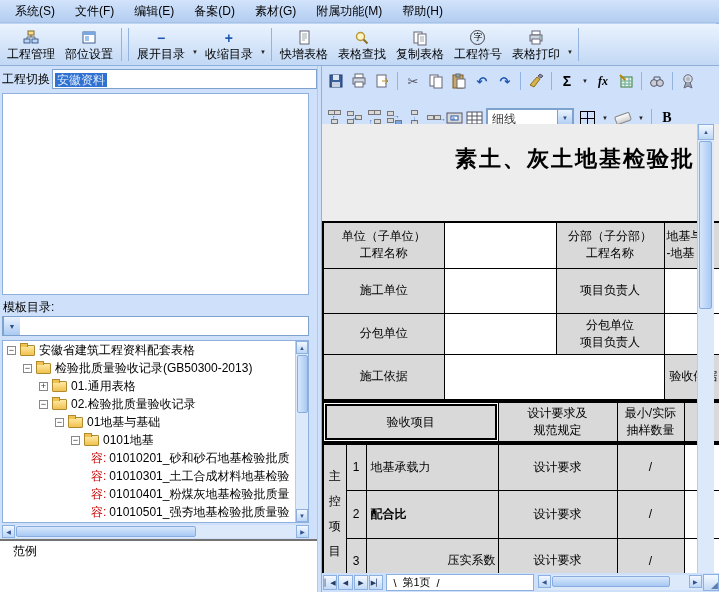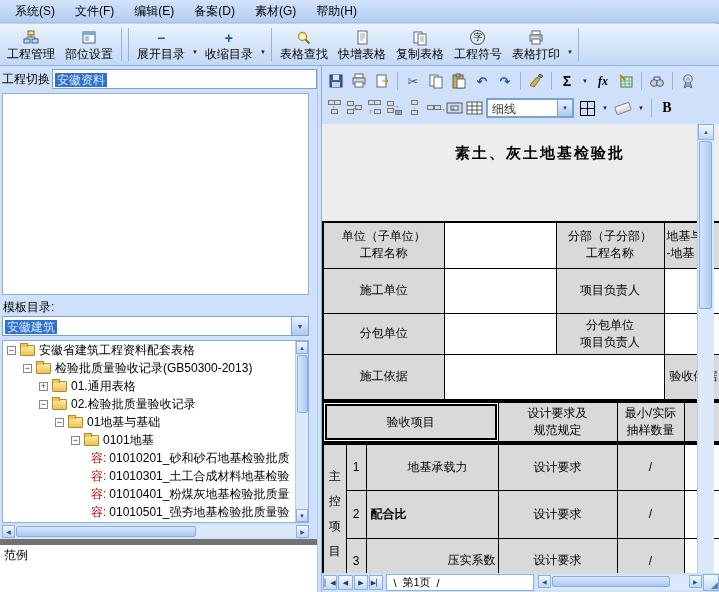--- a/index.html
+++ b/index.html
@@ -71,32 +71,32 @@
                 border-radius:2px; }
   .left-hscroll { position:absolute; left:2px; top:459px; width:307px; height:13px;
                   background:#dce9fb; display:flex; }
   .sb-btn-h { width:13px; height:13px; flex:0 0 13px; background:linear-gradient(#f2f8ff,#bcd6f5);
               border:1px solid #8cb0e0; color:#33548e; font-size:6px;
               display:flex; align-items:center; justify-content:center; }
   .sb-thumb-h { margin:1px; height:11px; width:180px;
                 background:linear-gradient(#d7e7fc,#a8c9f3); border:1px solid #89ace0;
                 border-radius:2px; }
   .example-box { position:absolute; left:0; top:473px; width:317px; height:53px;
-                 background:#fff; border-top:6px solid #737373; padding:2px 4px; }
+                 background:#fff; border-top:2px solid #737373; padding:2px 13px; }
 
   
   .splitter { position:absolute; left:317px; top:66px; width:5px; height:526px;
               background:#cfe1fa; border-left:1px solid #aecaf0; border-right:1px solid #8fb0dc; }
 
   
   .right-panel { position:absolute; left:322px; top:66px; width:397px; height:526px;
                  background:#cfe1fa; }
   .etoolbar { display:flex; align-items:center; padding:2px 4px; gap:3px; }
   .etb1 { position:absolute; left:0; top:0; width:397px; height:30px; }
-  .etb2 { position:absolute; left:0; top:28px; width:397px; height:28px; }
+  .etb2 { position:absolute; left:0; top:38px; width:397px; height:28px; }
   .eicn { width:20px; height:20px; display:flex; align-items:center; justify-content:center;
           font-size:13px; }
   .esep { width:1px; height:18px; background:#93b4de; margin:0 2px; }
   .glyph-blue { color:#1f58b0; font-weight:bold; }
   .glyph-sum { font-size:14px; font-weight:bold; }
   .fx { font-family:"Liberation Serif","DejaVu Serif",serif; font-style:italic; font-weight:bold;
         font-size:12px; }
   .line-combo { width:88px; height:20px; border:2px solid #7da2ce; background:#fff; display:flex; }
   .line-combo .sel { flex:1; padding:1px 4px; color:#333; }
   .line-combo .drop { width:15px; background:linear-gradient(#eaf3ff,#abc9f1);
@@ -112,21 +112,21 @@
   .boldB { font-weight:bold; font-size:14px; font-family:"Liberation Serif","DejaVu Serif",serif; }
   .ticon { width:17px; height:16px; position:relative; }
   .ticon .bx { position:absolute; width:7px; height:5px; background:#d9d9d9; border:1px solid #777; }
   .ticon .arr { position:absolute; font-size:7px; color:#1f58b0; line-height:7px; }
 
   
   .doc { position:absolute; left:0; top:58px; width:397px; height:449px; background:#ededed;
          overflow:hidden; }
   .doc-title { position:absolute; left:133px; top:20px; white-space:nowrap;
                font-family:"Liberation Serif","DejaVu Serif",serif; font-weight:bold;
-               font-size:15px; letter-spacing:2px; z-index:1; }
+               font-size:22px; letter-spacing:2px; z-index:1; }
   table.form { position:absolute; border-collapse:collapse; table-layout:fixed; z-index:1; }
   table.form td { border:1px solid #000; background:#d9d9d9; text-align:center;
                   vertical-align:middle; font-size:12px; white-space:pre-line; overflow:hidden;
                   padding:0 2px; }
   table.form td.white { background:#fff; }
   .t-info  { left:0; top:97px;  width:501px; }
   .t-head  { left:0; top:277px; width:501px; }
   .t-items { left:0; top:319px; width:501px; }
   table.form { border:2px solid #000; }
   td.selcell { box-shadow:inset 0 0 0 1px #fff, inset 0 0 0 3px #000; position:relative; }
@@ -163,20 +163,21 @@
 <body>
 
 <div class="app">
 
   <div class="menubar">
     <span class="menu-item">系统(S)</span>
     <span class="menu-item">文件(F)</span>
     <span class="menu-item">编辑(E)</span>
     <span class="menu-item">备案(D)</span>
     <span class="menu-item">素材(G)</span>
+    <span class="menu-item">附属功能(M)</span>
     <span class="menu-item">帮助(H)</span>
   </div>
 
   <div class="toolbar">
     <div class="tbtn">
       <span class="ticn">
         <svg class="i16" viewBox="0 0 16 16">
             <rect x="5" y="1" width="6" height="4" fill="#ffd983" stroke="#7a6a2f"></rect>
             <path d="M8 5v2M4 9V7h8v2" stroke="#666" fill="none"></path>
             <rect x="1" y="9" width="6" height="4" fill="#bcd6f5" stroke="#3c5e8f"></rect>
@@ -208,34 +209,34 @@
       <div class="tbtn">
         <span class="ticn glyph-blue" style="font-size:14px;">+</span>
         <span class="tlbl">收缩目录</span>
       </div>
       <span class="drop-arrow">▼</span>
     </div>
     <div class="tsep"></div>
     <div class="tbtn">
       <span class="ticn">
         <svg class="i16" viewBox="0 0 16 16">
+            <rect x="4" y="1" width="9" height="13" fill="#fff" stroke="#667"></rect>
+            <path d="M6 4h5M6 6h5M6 8h5M6 10h3" stroke="#9aa"></path>
+          </svg>
+      </span>
+      <span class="tlbl">快增表格</span>
+    </div>
+    <div class="tbtn">
+      <span class="ticn">
+        <svg class="i16" viewBox="0 0 16 16">
             <circle cx="6.5" cy="6.5" r="4" fill="#fdf3c9" stroke="#b8962e" stroke-width="1.4"></circle>
             <path d="M9.5 9.5l4 4" stroke="#8a6f1e" stroke-width="2"></path>
           </svg>
       </span>
       <span class="tlbl">表格查找</span>
-    </div>
-    <div class="tbtn">
-      <span class="ticn">
-        <svg class="i16" viewBox="0 0 16 16">
-            <rect x="4" y="1" width="9" height="13" fill="#fff" stroke="#667"></rect>
-            <path d="M6 4h5M6 6h5M6 8h5M6 10h3" stroke="#9aa"></path>
-          </svg>
-      </span>
-      <span class="tlbl">快增表格</span>
     </div>
     <div class="tbtn">
       <span class="ticn">
         <svg class="i16" viewBox="0 0 16 16">
             <rect x="2" y="2" width="8" height="11" fill="#fff" stroke="#667"></rect>
             <rect x="6" y="4" width="8" height="11" fill="#fff" stroke="#667"></rect>
             <path d="M8 7h4M8 9h4M8 11h4" stroke="#9aa"></path>
           </svg>
       </span>
       <span class="tlbl">复制表格</span>
@@ -267,21 +268,20 @@
     <div class="proj-row">
       <span class="proj-label">工程切换</span>
       <div class="combo proj-combo">
         <span class="sel"><span class="hl">安徽资料</span></span>
         <span class="drop">▼</span>
       </div>
     </div>
     <div class="white-box"></div>
     <div class="tmpl-label">模板目录:</div>
     <div class="combo tmpl-combo">
-      <span class="sel"><span class="hl">安徽建筑</span></span>
       <span class="drop">▼</span>
     </div>
 
     <div class="tree">
       <div class="tree-row" style="padding-left:4px;">
         <span class="expander">−</span>
         <span class="folder"></span>
         <span>安徽省建筑工程资料配套表格</span>
       </div>
       <div class="tree-row" style="padding-left:20px;">
@@ -553,21 +553,21 @@
             <col style="width:20px">
             <col style="width:132px">
             <col style="width:119px">
             <col style="width:67px">
             <col style="width:140px">
           </colgroup>
         <tbody>
             <tr style="height:46px;">
           <td rowspan="3"><div class="vtext">主控项目</div></td>
           <td>1</td>
-          <td style="text-align:center;padding-left:13px;margin-left:46px;">地基承载力</td>
+          <td style="text-align:left;padding-left:4px;margin-left:46px;">地基承载力</td>
           <td>设计要求</td>
           <td class="sample">/</td>
           <td class="white"></td>
         </tr>
         <tr style="height:48px;">
           <td>2</td>
           <td style="text-align:left;padding-left:4px;font-weight:bold;">配合比</td>
           <td>设计要求</td>
           <td class="sample">/</td>
           <td class="white"></td>

